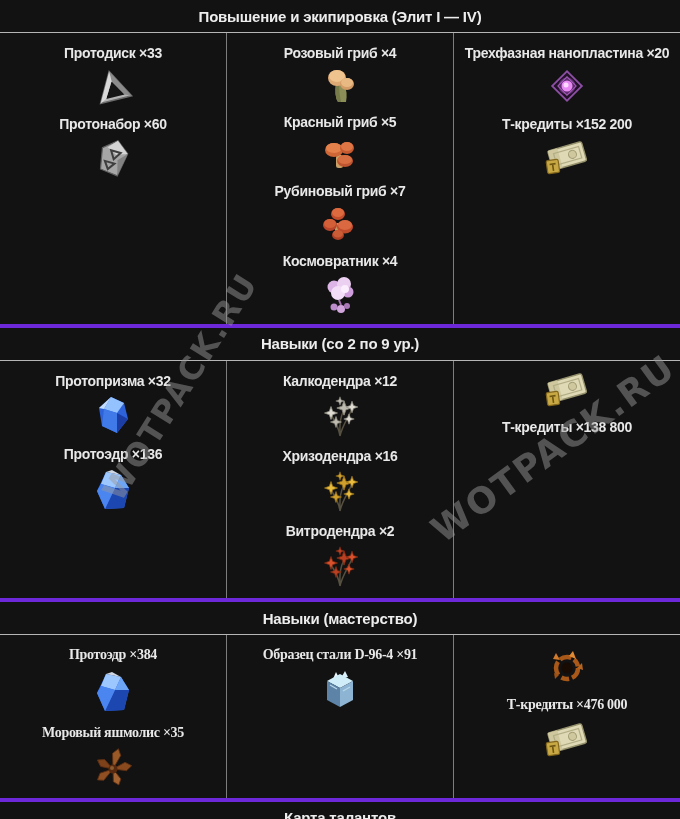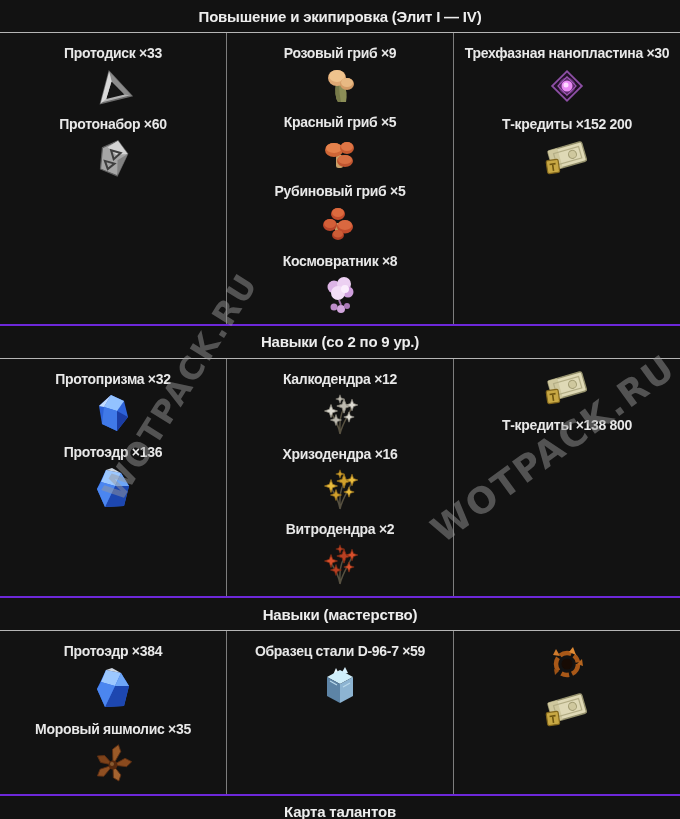--- a/index.html
+++ b/index.html
@@ -13,21 +13,21 @@
   }
   .section-header {
     height: 33px;
     display: flex; align-items: center; justify-content: center;
     border-bottom: 1px solid #b5b5b5;
     font-weight: bold; font-size: 15px; letter-spacing: -0.2px;
     color: #ededed;
   }
   .section-content {
     display: flex;
-    border-bottom: 2px solid #6d28d9;
+    border-bottom: 4px solid #6d28d9;
   }
   .cell {
     flex: 1 1 0;
     border-right: 1px solid #7d7d7d;
     padding: 6px 4px;
     display: flex; flex-direction: column; align-items: center;
   }
   .cell:last-child { border-right: none; }
   .item { display: flex; flex-direction: column; align-items: center; }
   .item-label {
@@ -82,21 +82,21 @@
                     <polygon points="30,37 34,13 26,22" fill="#828282"></polygon>
                     <polygon points="17,14 27,14 22,22" fill="none" stroke="#3e3e3e" stroke-width="2"></polygon>
                     <polygon points="14,26 24,26 19,33" fill="none" stroke="#3e3e3e" stroke-width="2"></polygon>
                   </g>
                 </svg>
               </div>
             </div>
           </div>
           <div class="cell">
             <div class="item">
-              <div class="item-label">Розовый гриб ×9</div>
+              <div class="item-label">Розовый гриб ×4</div>
               <div class="item-icon" style="width: 36px; height: 38px;">
                 <svg viewBox="0 0 36 38">
                   <path d="M14 17 Q12 30 16 36 L24 36 Q26 26 22 19 Z" fill="#8b8e57"></path>
                   <path d="M14 17 Q12 30 16 36 L19 36 Q17 27 17 18 Z" fill="#777a49"></path>
                   <ellipse cx="15" cy="12" rx="9" ry="8" fill="#dfa975"></ellipse>
                   <ellipse cx="15" cy="10" rx="8" ry="6" fill="#efc38d"></ellipse>
                   <ellipse cx="25" cy="18" rx="7" ry="6" fill="#d39b66"></ellipse>
                   <ellipse cx="25" cy="16.5" rx="6" ry="4.5" fill="#e8b983"></ellipse>
                 </svg>
               </div>
@@ -109,55 +109,55 @@
                   <ellipse cx="13" cy="15" rx="9" ry="7" fill="#cf6636"></ellipse>
                   <ellipse cx="13" cy="13" rx="8" ry="5" fill="#e5824c"></ellipse>
                   <ellipse cx="26" cy="13" rx="7" ry="6" fill="#c65a30"></ellipse>
                   <ellipse cx="26" cy="11.5" rx="6" ry="4.5" fill="#de7545"></ellipse>
                   <ellipse cx="24" cy="26" rx="8" ry="6" fill="#bf5530"></ellipse>
                   <ellipse cx="24" cy="24.5" rx="7" ry="4.5" fill="#d76f42"></ellipse>
                 </svg>
               </div>
             </div>
             <div class="item">
-              <div class="item-label">Рубиновый гриб ×5</div>
+              <div class="item-label">Рубиновый гриб ×7</div>
               <div class="item-icon" style="width: 38px; height: 38px;">
                 <svg viewBox="0 0 38 38">
                   <rect x="14" y="18" width="7" height="13" rx="2.5" fill="#c49a62"></rect>
                   <ellipse cx="17" cy="9" rx="7" ry="6" fill="#c24c2c"></ellipse>
                   <ellipse cx="17" cy="7.5" rx="6" ry="4.5" fill="#dc6a3e"></ellipse>
                   <ellipse cx="9" cy="20" rx="7" ry="6" fill="#b9452a"></ellipse>
                   <ellipse cx="9" cy="18.5" rx="6" ry="4.5" fill="#d35f38"></ellipse>
                   <ellipse cx="24" cy="22" rx="8" ry="6.5" fill="#c14c2c"></ellipse>
                   <ellipse cx="24" cy="20" rx="7" ry="5" fill="#da6840"></ellipse>
                   <ellipse cx="17" cy="30" rx="6" ry="5" fill="#b04026"></ellipse>
                   <ellipse cx="17" cy="28.8" rx="5" ry="3.8" fill="#cc5c36"></ellipse>
                 </svg>
               </div>
             </div>
             <div class="item">
-              <div class="item-label">Космовратник ×8</div>
+              <div class="item-label">Космовратник ×4</div>
               <div class="item-icon" style="width: 38px; height: 40px;">
                 <svg viewBox="0 0 38 40">
                   <circle cx="13" cy="13" r="6.5" fill="#dcb4e6"></circle>
                   <circle cx="23" cy="10" r="7" fill="#ecd0f2"></circle>
                   <circle cx="27" cy="18" r="5.5" fill="#cf9fdd"></circle>
                   <circle cx="17" cy="19" r="7" fill="#f3def7"></circle>
                   <circle cx="24" cy="15" r="4" fill="#fbeefd"></circle>
                   <path d="M18 26 L20 31" stroke="#a473b0" stroke-width="2"></path>
                   <circle cx="13" cy="33" r="3.5" fill="#bd8cca"></circle>
                   <circle cx="20" cy="35" r="4" fill="#d2a6dd"></circle>
                   <circle cx="26" cy="32" r="3" fill="#aa79b8"></circle>
                 </svg>
               </div>
             </div>
           </div>
           <div class="cell">
             <div class="item">
-              <div class="item-label">Трехфазная нанопластина ×30</div>
+              <div class="item-label">Трехфазная нанопластина ×20</div>
               <div class="item-icon" style="width: 40px; height: 40px;">
                 <svg viewBox="0 0 40 40">
                   <rect x="9.5" y="9.5" width="21" height="21" transform="rotate(45 20 20)" fill="#221127" stroke="#8d4fa5" stroke-width="1.8"></rect>
                   <rect x="13.5" y="13.5" width="13" height="13" transform="rotate(45 20 20)" fill="none" stroke="#a763bd" stroke-width="1"></rect>
                   <circle cx="20" cy="20" r="8.5" fill="#a74fc0" opacity="0.45"></circle>
                   <circle cx="20" cy="20" r="5.5" fill="#e98af4"></circle>
                   <circle cx="19" cy="19" r="2.5" fill="#fcd9ff"></circle>
                 </svg>
               </div>
             </div>
@@ -271,21 +271,21 @@
                   </g>
                 </svg>
               </div>
               <div class="item-label">Т-кредиты ×138 800</div>
             </div>
           </div>
         </div>
       </div>
       <div class="section">
         <div class="section-header">Навыки (мастерство)</div>
-        <div class="section-content" style="min-height: 157px;">
+        <div class="section-content" style="min-height: 157px; font-family: Liberation Serif, serif;">
           <div class="cell">
             <div class="item">
               <div class="item-label">Протоэдр ×384</div>
               <div class="item-icon" style="width: 46px; height: 46px;">
                 <svg viewBox="0 0 46 46">
                   <polygon points="16,5 31,8 39,21 34,41 15,42 7,24" fill="#2e66dd"></polygon>
                   <polygon points="16,5 31,8 25,21 11,17" fill="#9cc8ff"></polygon>
                   <polygon points="25,21 39,21 34,41 15,42" fill="#1d47b0"></polygon>
                   <polygon points="11,17 25,21 15,42 7,24" fill="#4b86f0"></polygon>
                   <polygon points="31,8 39,21 25,21" fill="#6ea6f7"></polygon>
@@ -305,21 +305,21 @@
                     <path transform="rotate(300 20 23)" d="M20 23 L16 11 L20 5 L24 11 Z" fill="#7d421a"></path>
                   </g>
                   <circle cx="20" cy="23" r="4.5" fill="#58290e"></circle>
                   <circle cx="19" cy="22" r="2" fill="#8a5a30"></circle>
                 </svg>
               </div>
             </div>
           </div>
           <div class="cell">
             <div class="item">
-              <div class="item-label">Образец стали D-96-7 ×59</div>
+              <div class="item-label">Образец стали D-96-4 ×91</div>
               <div class="item-icon" style="width: 40px; height: 42px;">
                 <svg viewBox="0 0 40 42">
                   <polygon points="13,10 16,3 19,9" fill="#e9f8ff"></polygon>
                   <polygon points="21,9 25,2 28,8" fill="#d9f1fc"></polygon>
                   <polygon points="20,5 33,12 20,19 7,12" fill="#cfeefa"></polygon>
                   <polygon points="7,12 20,19 20,38 7,31" fill="#5d84a6"></polygon>
                   <polygon points="33,12 20,19 20,38 33,31" fill="#8db4d2"></polygon>
                   <path d="M10 16 l7 4 M23 22 l7 -4" stroke="#b9d8ea" stroke-width="1.2" fill="none"></path>
                 </svg>
               </div>
@@ -332,20 +332,21 @@
                   <circle cx="21" cy="25" r="11" fill="none" stroke="#a85818" stroke-width="4.5" stroke-dasharray="12 3 8 4 14 3"></circle>
                   <circle cx="21" cy="25" r="5.5" fill="#170b04"></circle>
                   <path d="M10 10 L14 17 L7 16 Z" fill="#cf7a2c"></path>
                   <path d="M27 8 L30 16 L23 13 Z" fill="#e08a34"></path>
                   <path d="M36 20 L31 25 L37 27 Z" fill="#b5651f"></path>
                   <path d="M8 30 L13 32 L9 36 Z" fill="#9c5216"></path>
                 </svg>
               </div>
             </div>
             <div class="item">
+              <div class="item-label">Т-кредиты ×476 000</div>
               <div class="item-icon" style="width: 48px; height: 40px;">
                 <svg viewBox="0 0 48 40">
                   <g transform="rotate(-16 24 20)">
                     <rect x="7" y="9" width="35" height="20" rx="2" fill="#dfd9b6" stroke="#94906c" stroke-width="1.4"></rect>
                     <rect x="7" y="9" width="10" height="20" fill="#cfc89e"></rect>
                     <rect x="12" y="13" width="26" height="12" fill="none" stroke="#b3ad85" stroke-width="1.2"></rect>
                     <circle cx="30" cy="19" r="4" fill="#cfc89e" stroke="#a39d74" stroke-width="1"></circle>
                   </g>
                   <g transform="rotate(-8 10 30)">
                     <rect x="4" y="23" width="12" height="13" rx="1.5" fill="#c8a844" stroke="#83671c" stroke-width="1.2"></rect>

